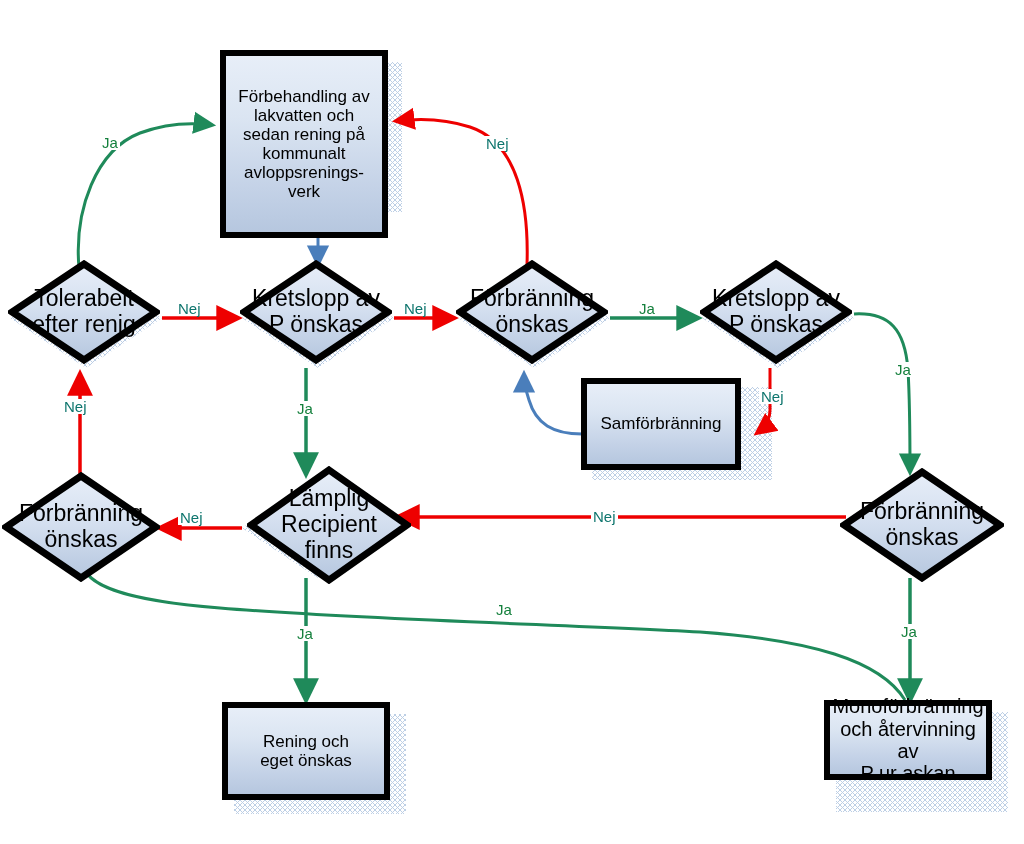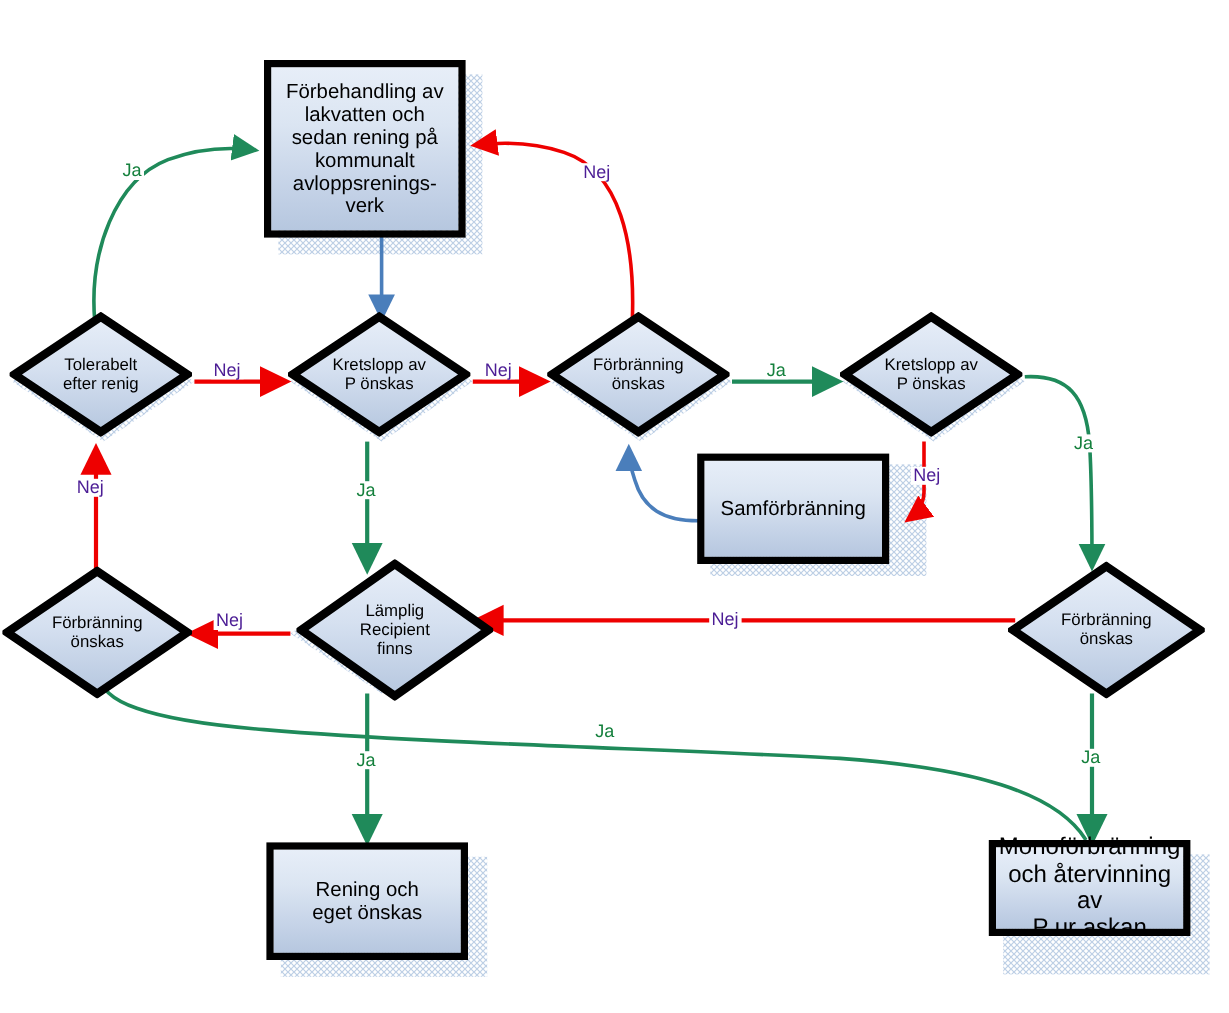--- a/index.html
+++ b/index.html
@@ -49,21 +49,21 @@
   .rect {
     border: 6px solid #000000;
     background: linear-gradient(to bottom, #e7eef8 0%, #dbe5f2 35%, #c4d2e7 75%, #b6c7df 100%);
     font-size: 17px;
   }
 
   
   .diamond {
     background: transparent;
     border: none;
-    font-size: 14px;
+    font-size: 23px;
   }
   .diamond .shape {
     position: absolute;
     left: 0; top: 0;
     width: 100%;
     height: 100%;
     z-index: 1;
   }
   .diamond .label {
     z-index: 2;
@@ -73,21 +73,21 @@
     position: absolute;
     z-index: 4;
     font-size: 15px;
     font-family: "Liberation Sans", sans-serif;
     background: #ffffff;
     padding: 0 2px;
     line-height: 1;
     white-space: nowrap;
   }
   .lbl-ja { color: #15803d; text-align: right; }
-  .lbl-nej { color: #4c1d95; }
+  .lbl-nej { color: #0f766e; }
 </style>
 </head>
 <body>
 
 <div id="canvas">
 
   <svg class="layer shadows" viewBox="0 0 1024 844">
     <defs>
       <pattern id="hatch" width="5" height="5" patternUnits="userSpaceOnUse">
         <rect width="5" height="5" fill="#ffffff"></rect>
@@ -158,21 +158,21 @@
 
     <path d="M 846 517 L 398 517" fill="none" stroke="#ee0000" stroke-width="3.5" marker-end="url(#arrN)"></path>
 
     <path d="M 306 578 L 306 700" fill="none" stroke="#1f8a5a" stroke-width="3.5" marker-end="url(#arrY)"></path>
 
     <path d="M 83 562 C 83 584 120 600 220 608 C 360 620 560 624 700 632 C 810 640 880 660 905 700" fill="none" stroke="#1f8a5a" stroke-width="3"></path>
 
     <path d="M 910 578 L 910 700" fill="none" stroke="#1f8a5a" stroke-width="3.5" marker-end="url(#arrY)"></path>
   </svg>
 
-  <div class="node rect" style="left:220px; top:50px; width:168px; height:148px;">
+  <div class="node rect" style="left:220px; top:50px; width:168px; height:188px;">
     <span class="label">Förbehandling av
 lakvatten och
 sedan rening på
 kommunalt
 avloppsrenings-
 verk</span>
   </div>
 
   <div class="node diamond" style="left:8px; top:260px; width:152px; height:104px;">
     <svg class="shape" viewBox="0 0 152 104" preserveAspectRatio="none">

